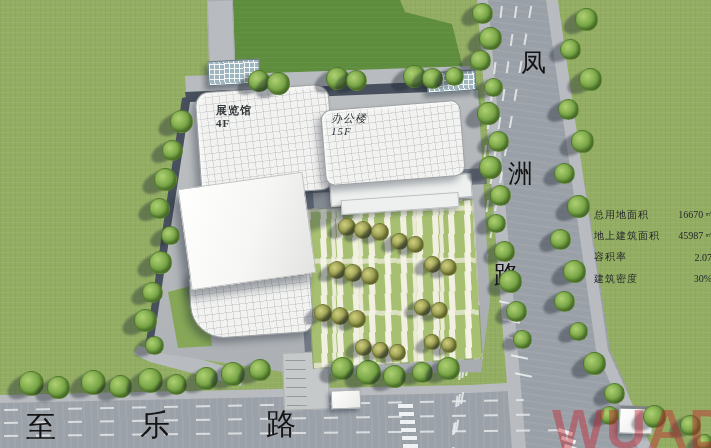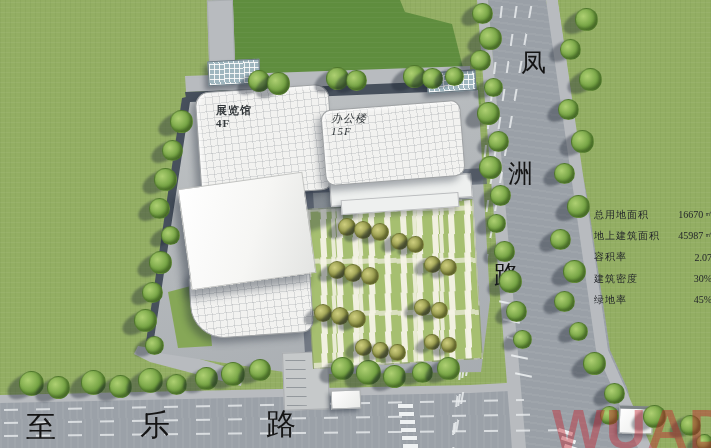--- a/index.html
+++ b/index.html
@@ -356,21 +356,17 @@
         <span class="stat-value">45987<span class="unit"> ㎡</span></span>
       </div>
       <div class="stat-row">
         <span class="stat-label">容积率</span>
         <span class="stat-value">2.07</span>
       </div>
       <div class="stat-row">
         <span class="stat-label">建筑密度</span>
         <span class="stat-value">30%</span>
       </div>
-      <div class="stat-row">
-        <span class="stat-label">绿地率</span>
-        <span class="stat-value">45%</span>
-      </div>
     </div>
 
   <div id="watermark">WUAD</div>
 
 </div>
 
 </body></html>

